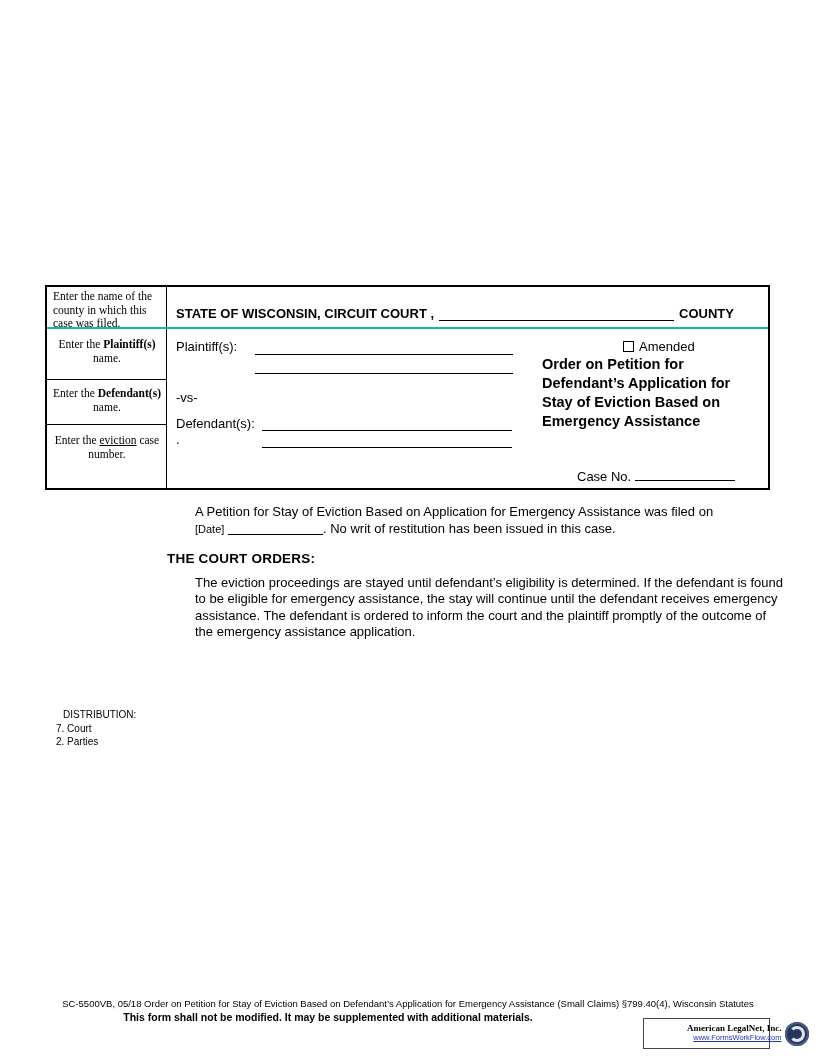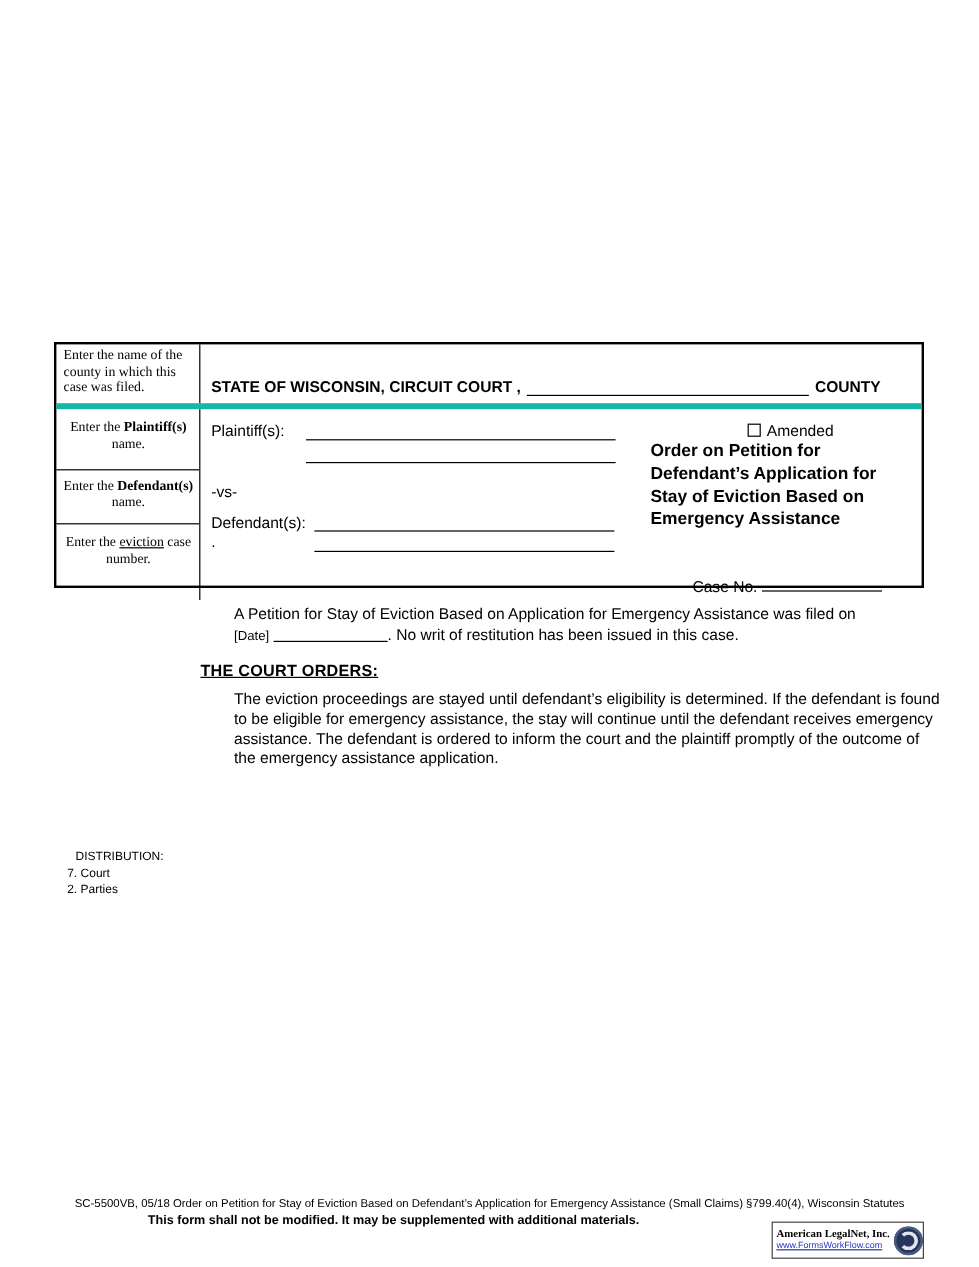--- a/index.html
+++ b/index.html
@@ -8,21 +8,21 @@
     position:relative; width:816px; height:1056px; margin:0 auto;
     background:#ffffff; color:#000;
     font-family:"Liberation Sans", sans-serif;
     overflow:hidden;
   }
   
   .caption-table {
     position:absolute; left:45px; top:285px; width:725px; height:205px;
     border:2px solid #000;
   }
-  .row-top { display:flex; height:54px; border-bottom:5px solid #14b8a6; }
+  .row-top { display:flex; height:42px; border-bottom:2px solid #14b8a6; }
   .row-main { display:flex; height:159px; }
   .instr-col { width:120px; border-right:1px solid #000; display:flex; flex-direction:column;text-align:center; }
   .instr-cell {
     font-family:"Liberation Serif", serif; font-size:11.5px; line-height:1.18;
     padding:3px 5px 2px 6px;
   }
   .instr-county { width:120px; border-right:1px solid #000; }
   .instr-plaintiff { height:51px; border-bottom:1px solid #000; padding-top:9px; }
   .instr-defendant { height:45px; border-bottom:1px solid #000; padding-top:7px; }
   .instr-casenum { flex:1; padding-top:9px; }
@@ -43,33 +43,33 @@
     vertical-align:-1px; margin-right:5px; background:#fff;
   }
   .form-title {
     position:absolute; left:375px; top:26px; width:237px;
     text-align:left; font-weight:bold; font-size:14.5px; line-height:19px;
   }
   
   .petition-par { position:absolute; left:195px; top:503px; width:592px; font-size:13px; line-height:17px; }
   .date-label { font-size:11px; }
   .date-blank { width:95px; vertical-align:-2px; }
-  .orders-heading { position:absolute; left:167px; top:551px; font-size:13.5px; font-weight:bold; letter-spacing:0.2px;text-decoration:underline; }
+  .orders-heading { position:absolute; left:167px; top:551px; font-size:13.5px; font-weight:bold; letter-spacing:0.2px; }
   .order-par { position:absolute; left:195px; top:575px; width:592px; font-size:13px; line-height:16.3px; }
   .distribution { position:absolute; left:56px; top:708px; font-size:10px; line-height:13.5px; }
   .distribution .dist-label { margin-left:7px; }
   
   .footer-id { position:absolute; left:0; top:998px; width:816px; text-align:center; font-size:9.5px; }
   .footer-notice { position:absolute; left:0; top:1011px; width:656px; text-align:center; font-size:10.5px; font-weight:bold; }
   .logo-box {
     position:absolute; left:643px; top:1018px; width:127px; height:31px;
     border:1px solid #444; background:#fff;
     display:flex; align-items:center; padding:2px 3px; gap:4px;
   }
-  .logo-text { flex:1; text-align:left; line-height:1.1; }
+  .logo-text { flex:1; text-align:right; line-height:1.1;margin-left:40px; }
   .logo-company { font-family:"Liberation Serif", serif; font-weight:bold; font-size:9px; white-space:nowrap; }
   .logo-site { font-size:7.5px; color:#2233bb; text-decoration:underline; white-space:nowrap; cursor:pointer; }
   .logo-swirl {
     width:24px; height:24px; border-radius:50%;
     background:#25355c; position:relative; flex:0 0 auto;
     box-shadow:inset 0 0 0 2px #4a5a80;
   }
   .logo-swirl-arc {
     position:absolute; left:4px; top:4px; width:16px; height:16px;
     border:3px solid #dfe4ee; border-left-color:transparent; border-radius:50%;

